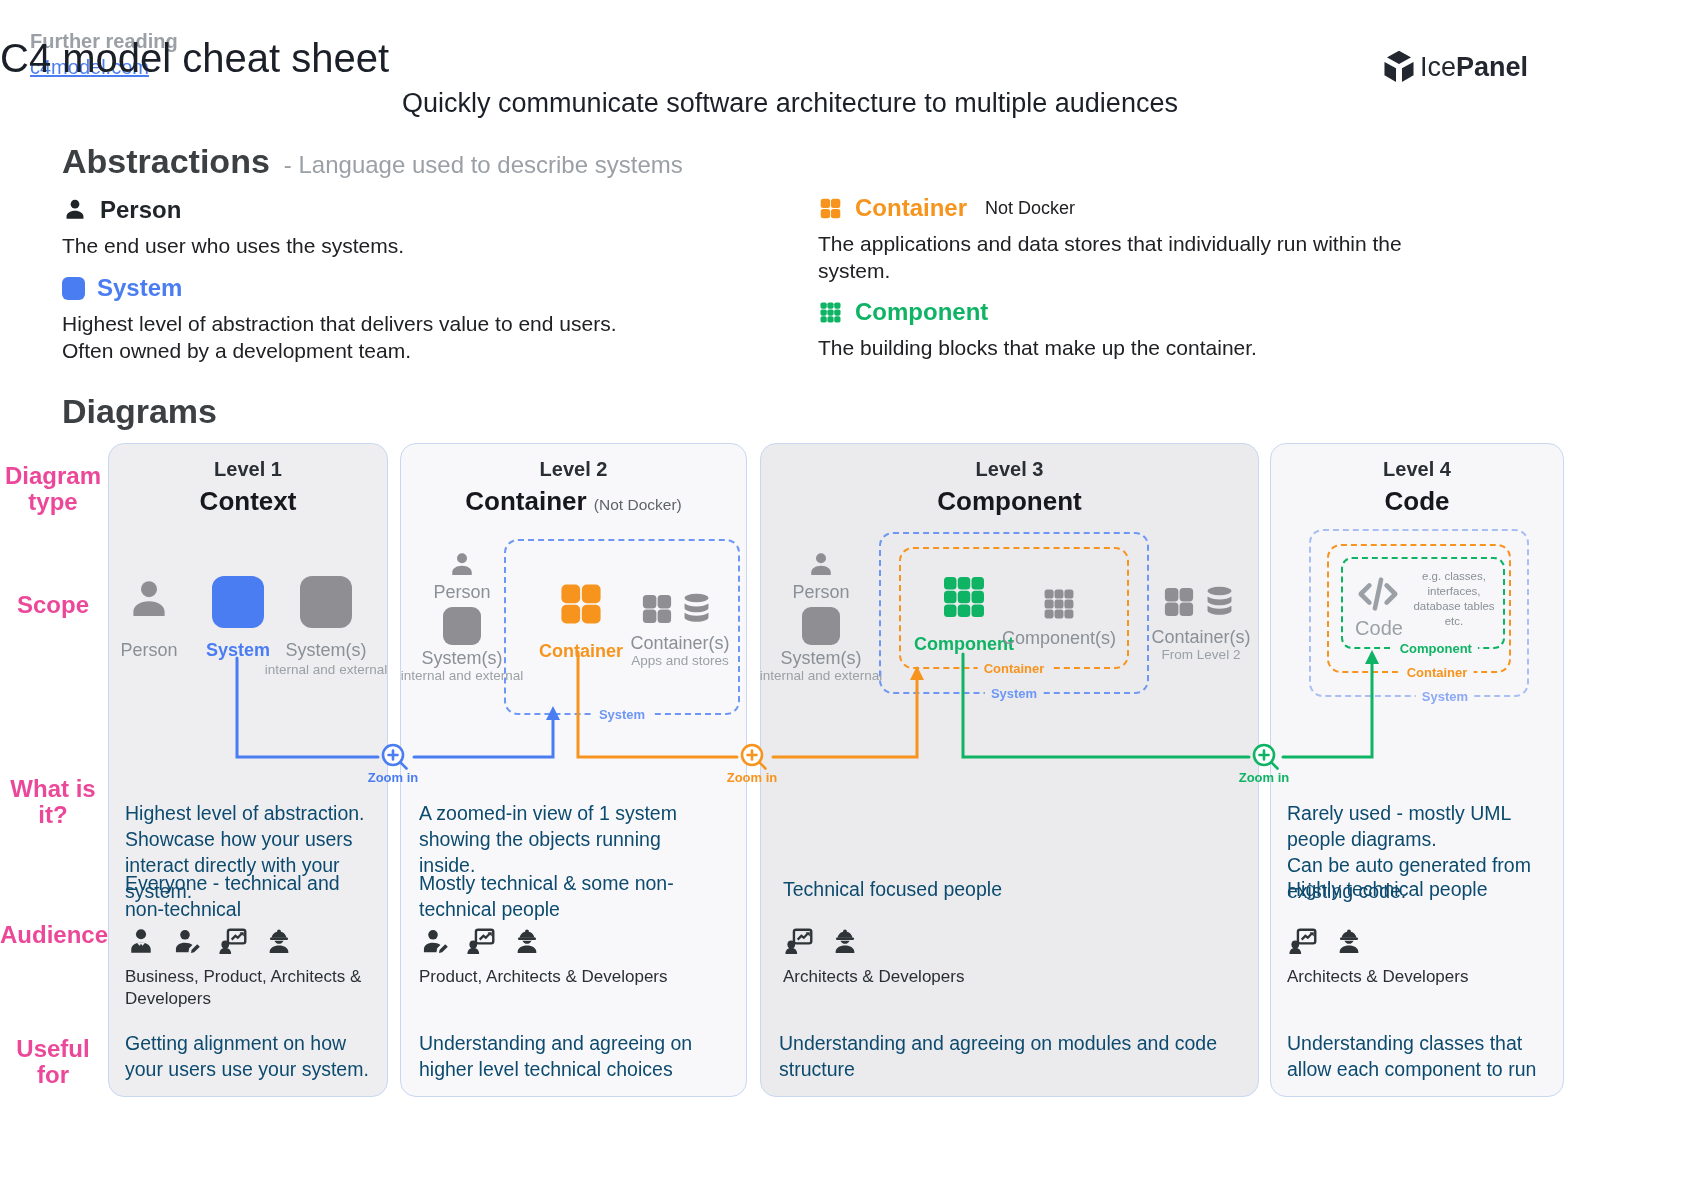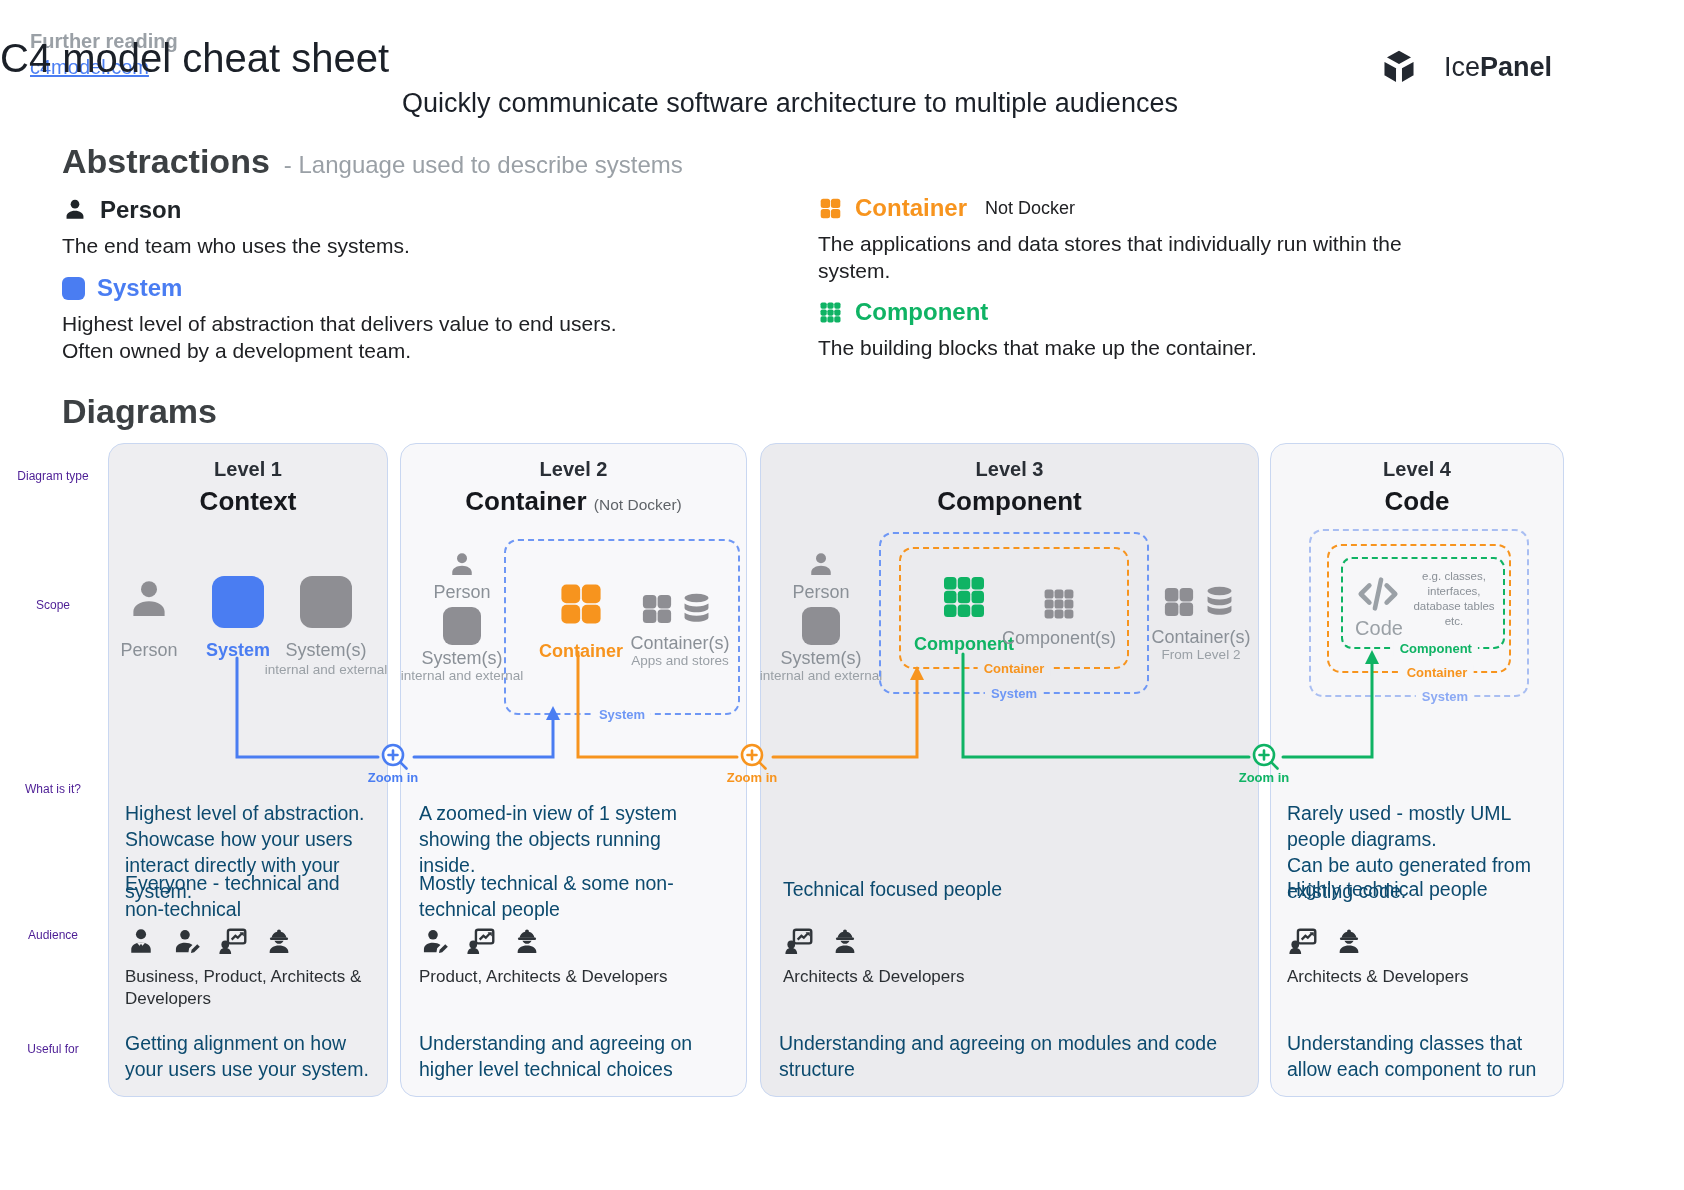--- a/index.html
+++ b/index.html
@@ -5,21 +5,21 @@
   html,body{margin:0;padding:0;background:#fff;}
   .page{position:relative;width:1684px;height:1190px;background:#ffffff;
         font-family:"Liberation Sans",sans-serif;color:#22262b;overflow:hidden;}
   .abs{position:absolute;}
   .pre{white-space:pre-line;}
   
   .further{font-size:20px;color:#9aa0a6;line-height:26px;font-weight:bold;}
   .link{font-size:20px;color:#4a7df2;text-decoration:underline;cursor:pointer;}
   .title{font-size:40px;font-weight:500;color:#1b2028;text-align:left;}
   .subtitle{font-size:27px;font-weight:500;color:#1b2028;text-align:center;}
-  .logo{display:flex;align-items:center;gap:24px;color:#232830;}
+  .logo{display:flex;align-items:center;gap:0;color:#232830;}
   .logo-text{font-size:27px;color:#232830;}
   .logo-text .lt1{font-weight:300;}
   .logo-text .lt2{font-weight:700;}
   
   .h-big{font-size:34px;font-weight:700;color:#3c4043;}
   .h-sub{font-size:24px;color:#9aa0a6;font-weight:400;}
   
   .ab-head{display:flex;align-items:center;gap:12px;}
   .ab-label{font-size:24px;font-weight:700;}
   .ab-note{font-size:18px;font-weight:500;color:#202124;margin-left:6px;}
@@ -29,21 +29,21 @@
   .lvl{font-size:20px;font-weight:600;color:#2a2f36;text-align:center;}
   .cardtitle{font-size:26px;font-weight:700;color:#16181d;text-align:center;}
   .cardnote{font-size:15.5px;font-weight:400;color:#5f6368;}
   .scope-label{font-size:18px;color:#8a9097;text-align:center;}
   .scope-sub{font-size:13.5px;color:#9aa0a6;text-align:center;}
   .sq{border-radius:12px;}
   .dash{position:absolute;border-radius:14px;}
   .border-lbl{position:absolute;font-size:13px;font-weight:700;padding:0 6px;transform:translateX(-50%);white-space:nowrap;}
   .body-txt{font-size:19.5px;color:#0c4a6e;line-height:26px;}
   .roles{font-size:17px;color:#2b2f33;line-height:22px;}
-  .row-label{font-size:12px;color:#4c1d95;font-weight:400;text-align:center;line-height:26px;}
+  .row-label{font-size:24px;color:#ec4899;font-weight:700;text-align:center;line-height:26px;}
   .aud-icons{display:flex;gap:14px;align-items:flex-end;color:#2f3439;}
   .zoomlbl{position:absolute;font-size:13px;font-weight:700;transform:translateX(-50%);z-index:6;} .c-green:{color:#0fb364;}
   svg.ic{display:block;}
 </style>
 </head>
 <body>
 
 <svg width="0" height="0" style="position:absolute">
   <defs>
     <symbol id="sym-person" viewBox="0 0 24 24">
@@ -132,21 +132,21 @@
     <span class="h-big">Abstractions</span>
     <span class="h-sub">- Language used to describe systems</span>
   </div>
 
   <div class="abs ab-head" style="left:62px;top:196px;">
     <svg class="ic" width="26" height="26" fill="#1f2428">
         <use href="#sym-person" width="26" height="26"></use>
       </svg>
     <span class="ab-label" style="color:#1f2428;">Person</span>
   </div>
-  <div class="abs ab-desc" style="left:62px;top:232px;width:660px;">The end team who uses the systems.</div>
+  <div class="abs ab-desc" style="left:62px;top:232px;width:660px;">The end user who uses the systems.</div>
 
   <div class="abs ab-head" style="left:62px;top:274px;">
     <div class="sq" style="width:23px;height:23px;background:#4a7df2;border-radius:6px;"></div>
     <span class="ab-label" style="color:#4a7df2;">System</span>
   </div>
   <div class="abs ab-desc pre" style="left:62px;top:310px;width:680px;">Highest level of abstraction that delivers value to end users.
 Often owned by a development team.</div>
 
   <div class="abs ab-head" style="left:818px;top:194px;">
     <svg class="ic" width="25" height="25" fill="#f7941e">

